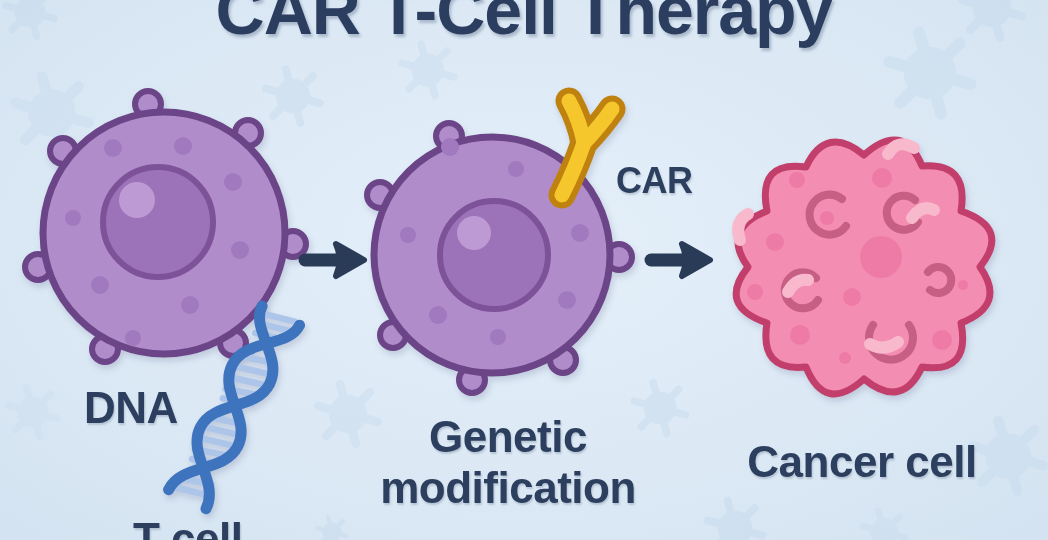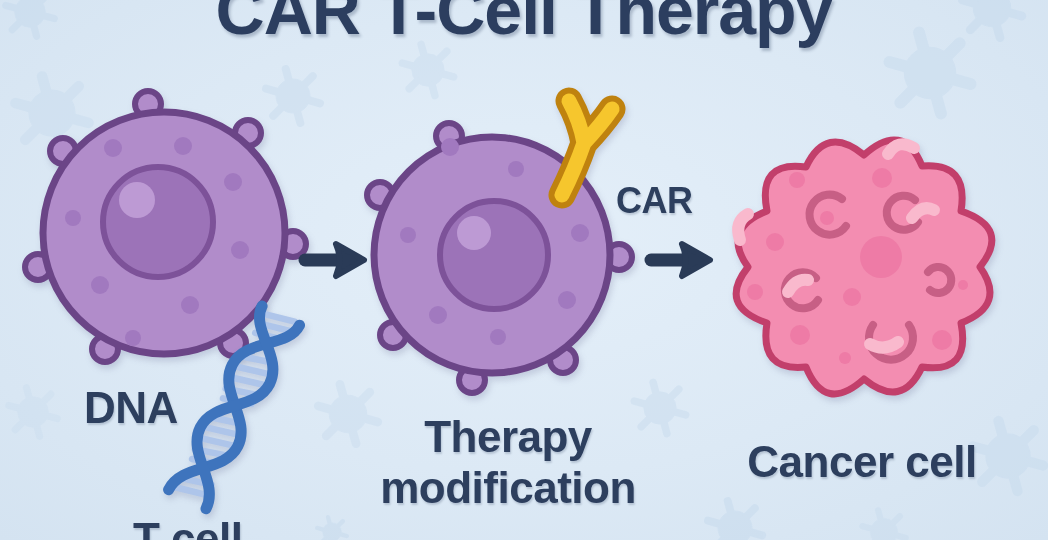--- a/index.html
+++ b/index.html
@@ -20,21 +20,21 @@
     text-shadow:2px 3px 3px rgba(44,62,95,0.28);
     z-index:3; white-space:nowrap;
   }
   .lbl {
     position:absolute; font-weight:bold; color:var(--label-text);
     text-shadow:1px 2px 2px rgba(45,63,94,0.22); letter-spacing:-0.5px;
     line-height:1.15; z-index:3; white-space:nowrap;
   }
   .lbl-dna      { left:84px;  top:383px; font-size:44px; }
   .lbl-tcell    { left:133px; top:514px; font-size:44px; }
-  .lbl-car      { left:616px; top:180px; font-size:36px; }
+  .lbl-car      { left:616px; top:160px; font-size:36px; }
   .lbl-genmod   { left:358px; top:412px; width:300px; font-size:44px; text-align:center; white-space:normal; }
   .lbl-cancer   { left:712px; top:437px; width:300px; font-size:44px; text-align:center; }
 
   
   .bg-layer   { left:0; top:0; z-index:0; }
   .cell-layer { z-index:1; filter:drop-shadow(2px 4px 3px rgba(60,60,110,0.18)); }
   .arrow-layer{ z-index:2; }
 
   
   .virus       { fill:var(--bg-virus); stroke:var(--bg-virus); }
@@ -203,14 +203,14 @@
     <path d="M22,118 Q16,100 30,92"></path>
     <path d="M70,170 Q78,156 90,158"></path>
     <path d="M194,96 Q204,82 216,88"></path>
     <path d="M152,222 Q166,230 180,220"></path>
   </g>
 </svg>
 
 <div class="lbl lbl-dna">DNA</div>
 <div class="lbl lbl-tcell">T cell</div>
 <div class="lbl lbl-car">CAR</div>
-<div class="lbl lbl-genmod">Therapy modification</div>
+<div class="lbl lbl-genmod">Genetic modification</div>
 <div class="lbl lbl-cancer">Cancer cell</div>
 
 </body></html>

